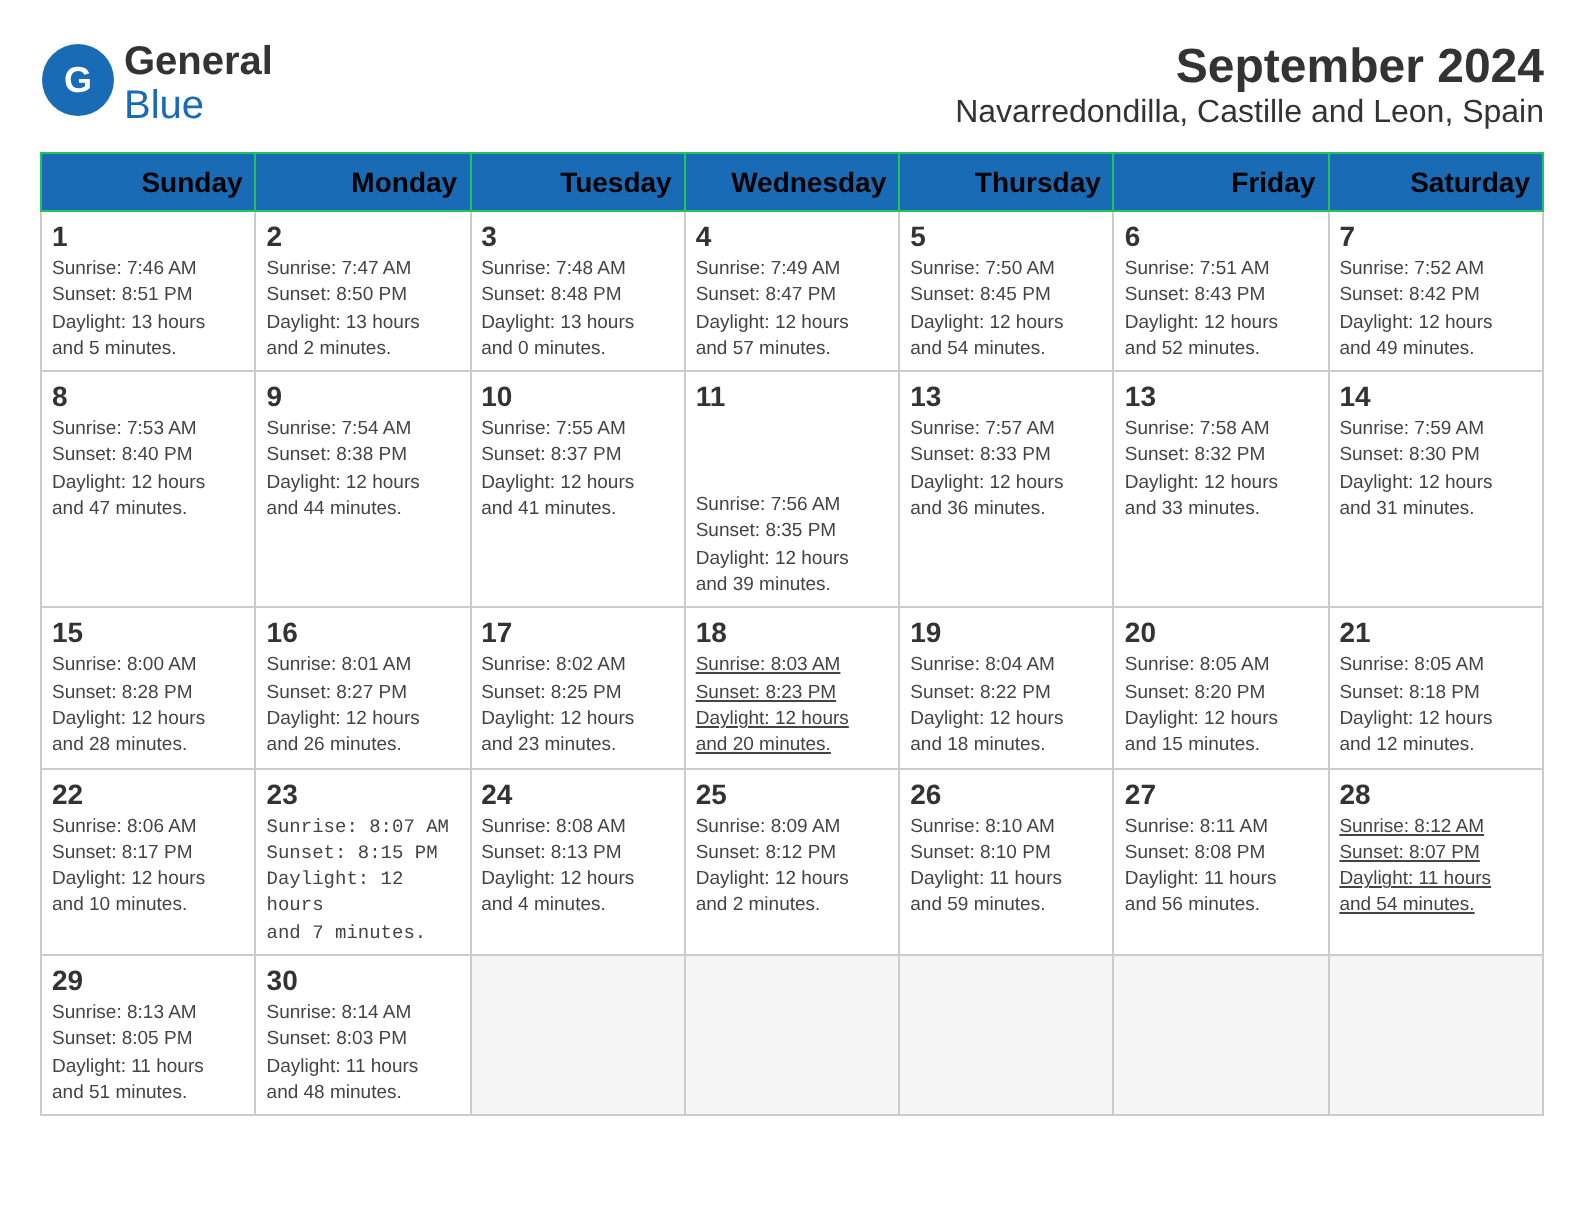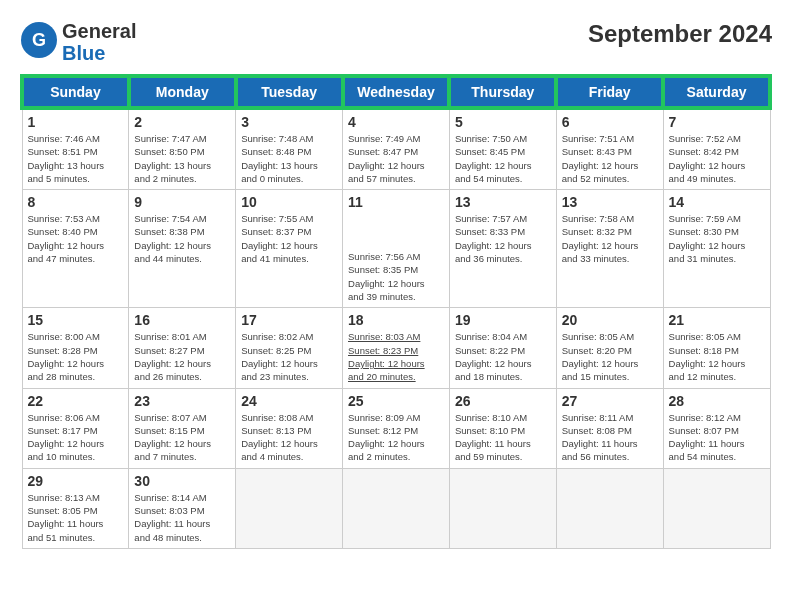--- a/index.html
+++ b/index.html
@@ -33,26 +33,26 @@
       font-size: 16px;
       color: #333;
       font-weight: normal;
     }
     .calendar {
       width: 100%;
       border-collapse: collapse;
     }
     .calendar th {
       background-color: #1a6bb5;
-      color: #ffffff;
-      text-align: center;
+      color: #000000;
+      text-align: right;
       padding: 6px 6px;
       font-size: 14px;
       font-weight: bold;
-      border: 4px solid #22c55e;
+      border: 1px solid #22c55e;
     }
     .calendar td {
       border: 1px solid #ccc;
       vertical-align: top;
       padding: 4px 5px;
       font-size: 10px;
       color: #333;
       width: calc(100%/7);
       min-height: 80px;
     }
@@ -78,26 +78,27 @@
   <div class="logo">
     <div style="display:flex;align-items:center;gap:4px;">
       <div style="position:relative;display:inline-block;">
         <svg width="38" height="38" viewBox="0 0 38 38">
           <circle cx="19" cy="19" r="18" fill="#1a6bb5"></circle>
           <text x="19" y="25" text-anchor="middle" fill="white" font-size="18" font-weight="bold" font-family="Arial">G</text>
         </svg>
       </div>
       <div>
         <div style="font-size:20px;font-weight:bold;color:#333;line-height:1.1;">General</div>
-        <div style="font-size:20px;font-weight:bold;color:#1a6bb5;line-height:1.1;">Blue</div>
+        <div style="font-size:20px;font-weight:normal;color:#1a6bb5;line-height:1.1;">Blue</div>
       </div>
     </div>
   </div>
   <div class="title-area">
     <div class="month-title">September 2024</div>
+    <div class="location-title">Navarredondilla, Castille and Leon, Spain</div>
   </div>
 </div>
 
 <table class="calendar">
   <thead>
     <tr>
     <th>Sunday</th>
         <th>Monday</th>
         <th>Tuesday</th>
         <th>Wednesday</th>
@@ -263,21 +264,21 @@
       <tr>
         <td>
           <span class="day-number">22</span>
           <div class="day-info" style="white-space: pre-line;">Sunrise: 8:06 AM
 Sunset: 8:17 PM
 Daylight: 12 hours
 and 10 minutes.</div>
         </td>
         <td>
           <span class="day-number">23</span>
-          <div class="day-info" style="white-space: pre-line;">Sunrise: 8:07 AM
+          <div class="day-info" style="white-space: pre-line; font-family: Liberation Mono, monospace;">Sunrise: 8:07 AM
 Sunset: 8:15 PM
 Daylight: 12 hours
 and 7 minutes.</div>
         </td>
         <td>
           <span class="day-number">24</span>
           <div class="day-info" style="white-space: pre-line;">Sunrise: 8:08 AM
 Sunset: 8:13 PM
 Daylight: 12 hours
 and 4 minutes.</div>
@@ -298,21 +299,21 @@
         </td>
         <td>
           <span class="day-number">27</span>
           <div class="day-info" style="white-space: pre-line;">Sunrise: 8:11 AM
 Sunset: 8:08 PM
 Daylight: 11 hours
 and 56 minutes.</div>
         </td>
         <td>
           <span class="day-number">28</span>
-          <div class="day-info" style="white-space: pre-line;">Sunrise: 8:12 AM
+          <div class="day-info" style="white-space: pre-line; text-decoration: underline;">Sunrise: 8:12 AM
 Sunset: 8:07 PM
 Daylight: 11 hours
 and 54 minutes.</div>
         </td>
       </tr>
       <tr>
         <td>
           <span class="day-number">29</span>
           <div class="day-info" style="white-space: pre-line;">Sunrise: 8:13 AM
 Sunset: 8:05 PM

